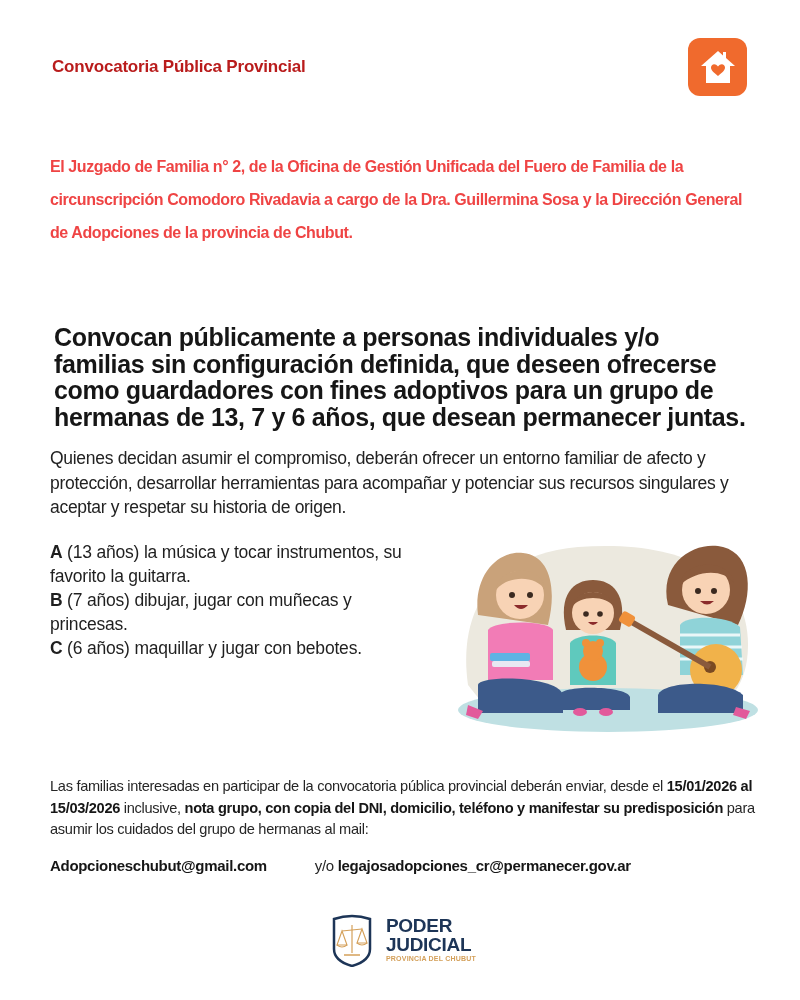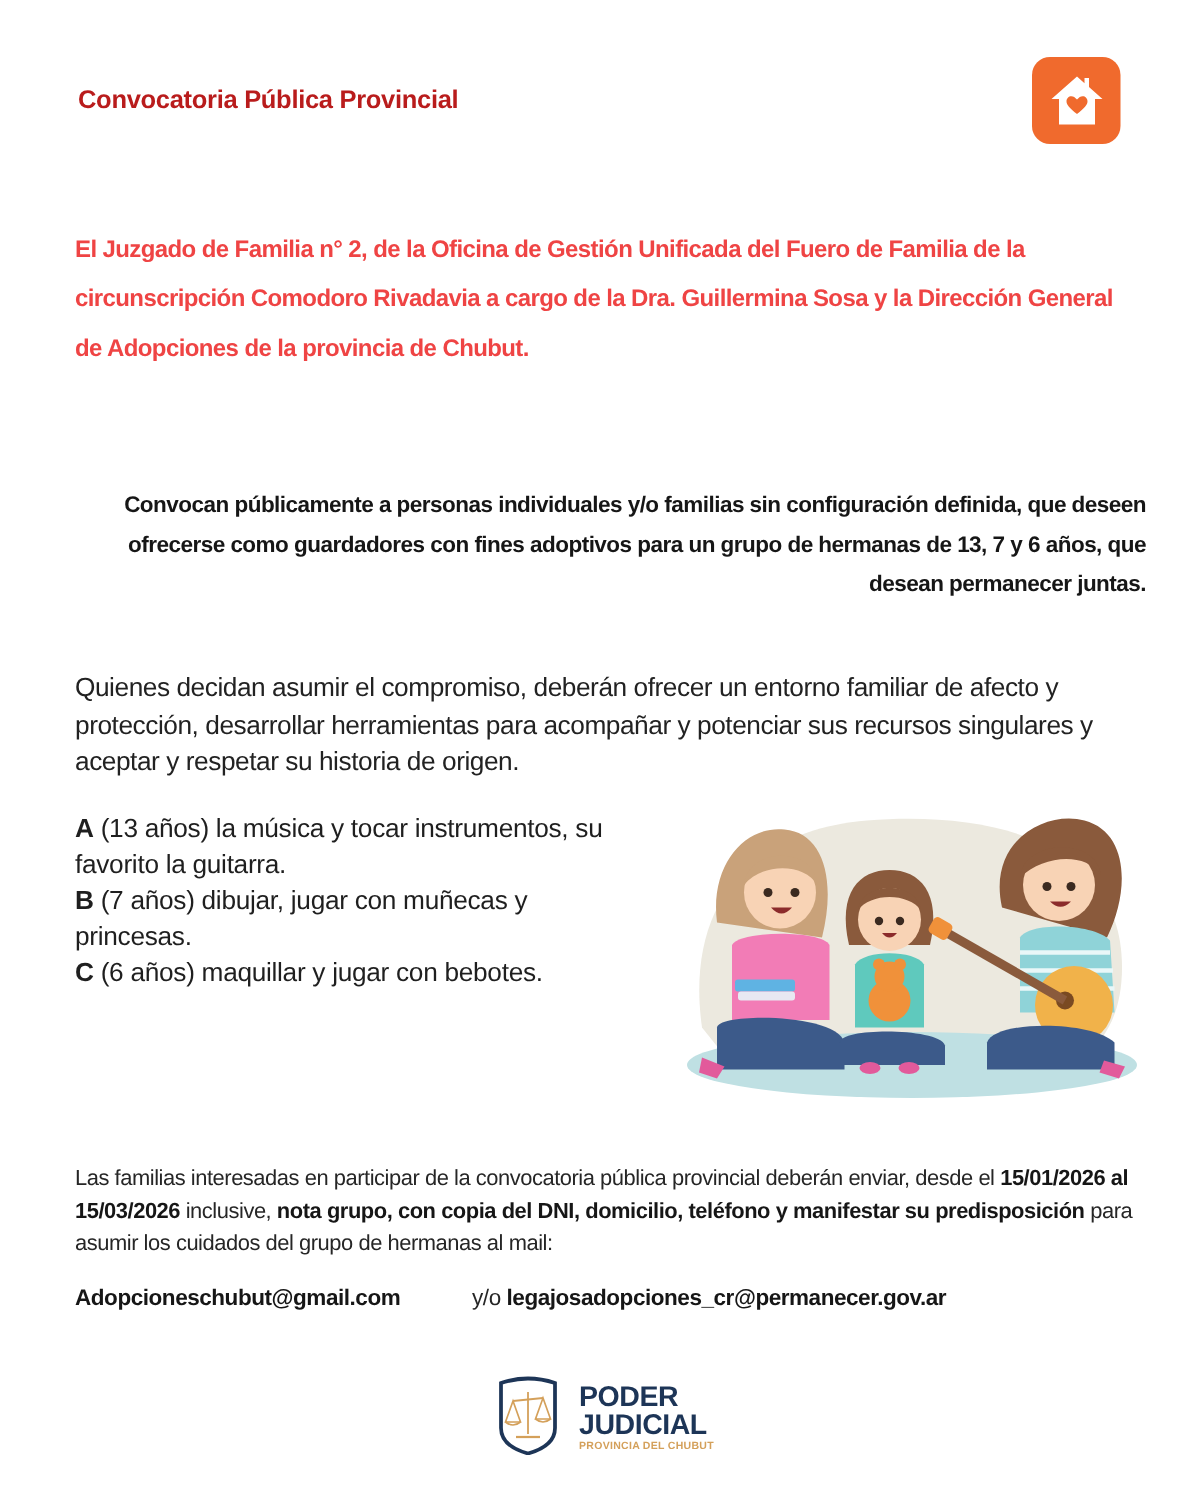--- a/index.html
+++ b/index.html
@@ -15,24 +15,23 @@
       background: #f06a2d; border-radius: 12px;
       display: flex; align-items: center; justify-content: center;
     }
 
     .headline {
       position: absolute; left: 50px; top: 150px; width: 710px;
       font-size: 16px; font-weight: bold; color: #ef4444; line-height: 33px;
       letter-spacing: -0.4px;
     }
     .subhead {
-      position: absolute; left: 64px; top: 324px; width: 700px;
-      font-size: 15px; font-weight: bold; color: #161616; line-height: 26.5px;
+      position: absolute; left: 54px; top: 324px; width: 700px;
+      font-size: 25px; font-weight: bold; color: #161616; line-height: 26.5px;
       letter-spacing: -0.35px;
-      text-align: right;
     }
     .body-text {
       position: absolute; left: 50px; top: 446px; width: 700px;
       font-size: 17.5px; color: #222; line-height: 24.5px; letter-spacing: -0.3px;
     }
 
     .likes {
       position: absolute; left: 50px; top: 540px; width: 380px;
       font-size: 17.5px; color: #1f1f1f; line-height: 24px; letter-spacing: -0.2px;
     }
@@ -51,21 +50,21 @@
 
     .emails {
       position: absolute; left: 50px; top: 857px; width: 710px;
       font-size: 15px; color: #262626; letter-spacing: -0.3px;
     }
     .emails a { color: #161616; font-weight: bold; text-decoration: none; text-align: right; }
     .emails .sep { font-weight: normal; margin-left: 44px; }
 
     .footer-logo {
       position: absolute; left: 330px; top: 910px; width: 150px; height: 60px;
-      display: flex; align-items: flex-end; gap: 12px;
+      display: flex; align-items: center; gap: 12px;
     }
     .logo-text { display: flex; flex-direction: column; }
     .logo-line1, .logo-line2 { font-weight: bold; color: #1d3557; font-size: 19px; line-height: 19px; letter-spacing: -0.3px; }
     .logo-line3 { font-weight: bold; color: #d4a05a; font-size: 7px; line-height: 10px; letter-spacing: 0.2px; }
   </style>
 </head>
 <body>
 
 <div class="header-title">Convocatoria Pública Provincial</div>
 

